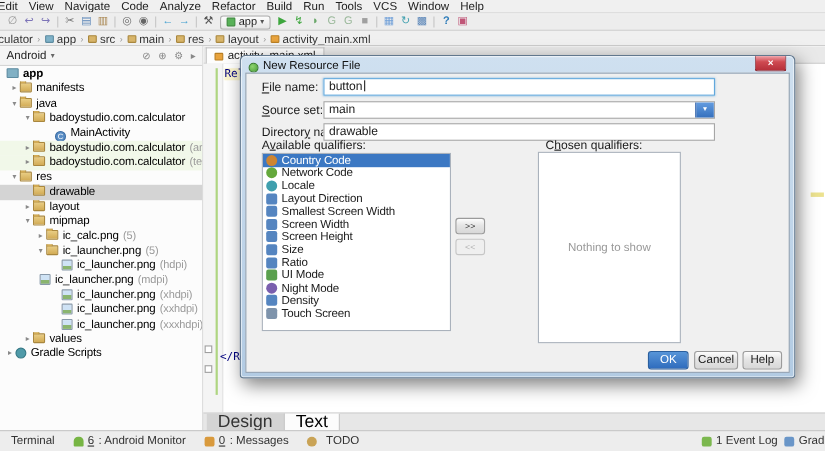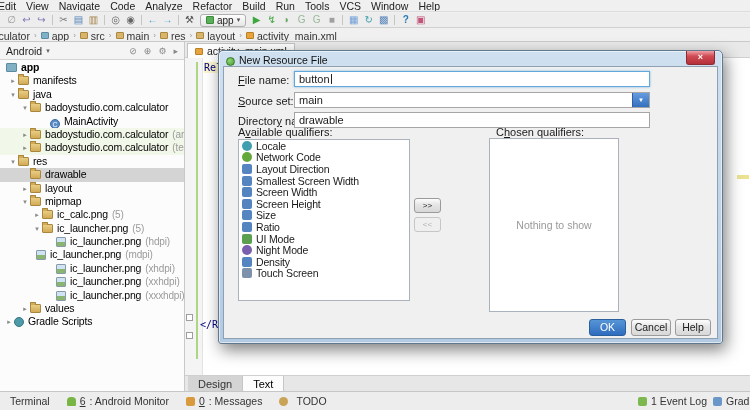--- a/index.html
+++ b/index.html
@@ -69,21 +69,21 @@
   #chgbar { position:absolute; left:11px; top:4px; width:2px; height:297px; background:#aed581; }
   .foldbox { position:absolute; left:1px; width:7px; height:7px; background:#fff; border:1px solid #9e9e9e; }
   .code { position:absolute; font-family:"DejaVu Sans Mono", monospace; font-size:10px; color:#000080; white-space:pre; }
   #code-top { left:19px; top:20px; background:#fcf6cf; }
   #code-bottom { left:15px; top:277px; }
   #warnmark { position:absolute; right:1px; top:133px; width:12px; height:4px; background:#ece28f; }
 
   
   #bottom-tabs { position:absolute; left:185px; top:375px; width:565px; height:16px; background:#e7e7e7;
     border-top:1px solid #cfcfcf; display:flex; align-items:stretch; padding-left:3px; }
-  .btab { display:flex; align-items:center; padding:0 10px; font-size:11px; color:#333;
+  .btab { display:flex; align-items:center; padding:0 10px; font-size:16px; color:#333;
     border-right:1px solid #c6c6c6; background:#d4d4d4; }
   .btab.active { background:#fcfcfc; color:#000; }
 
   
   #statusbar { position:absolute; left:0; top:391px; width:750px; height:19px; background:#ededed;
     border-top:1px solid #c6c6c6; font-size:10.5px; color:#333; overflow:hidden; }
   #sb-left { position:absolute; left:6px; top:0; height:100%; display:flex; align-items:center; gap:17px; white-space:nowrap; }
   #sb-right { position:absolute; left:638px; top:0; height:100%; display:flex; align-items:center; gap:6px; white-space:nowrap; }
   .sbitem { display:inline-flex; align-items:center; gap:4px; }
   .sico { display:inline-block; width:9px; height:9px; border-radius:2px; }
@@ -326,27 +326,31 @@
       <span class="dlabel" style="left:14px;top:28px"><span></span><u>S</u><span>ource set:</span></span>
       <div class="dinput" id="cmb-source"><span>main</span><span id="cmb-btn">▼</span></div>
 
       <span class="dlabel" style="left:14px;top:48px"><span>Director</span><u>y</u><span> name:</span></span>
       <div class="dinput" id="inp-dir"><span>drawable</span></div>
 
       <span class="dlabel" style="left:14px;top:59px"><span>A</span><u>v</u><span>ailable qualifiers:</span></span>
       <span class="dlabel" style="left:272px;top:59px"><span>C</span><u>h</u><span>osen qualifiers:</span></span>
 
       <div id="qual-list">
+        <div class="qrow sel">
+            <span class="qi rnd qi0"></span>
+            <span>Country Code</span>
+          </div>
+        <div class="qrow">
+            <span class="qi rnd qi1"></span>
+            <span>Network Code</span>
+          </div>
         <div class="qrow">
             <span class="qi rnd qi2"></span>
             <span>Locale</span>
-          </div>
-        <div class="qrow">
-            <span class="qi rnd qi1"></span>
-            <span>Network Code</span>
           </div>
         <div class="qrow">
             <span class="qi qi3"></span>
             <span>Layout Direction</span>
           </div>
         <div class="qrow">
             <span class="qi qi4"></span>
             <span>Smallest Screen Width</span>
           </div>
         <div class="qrow">

